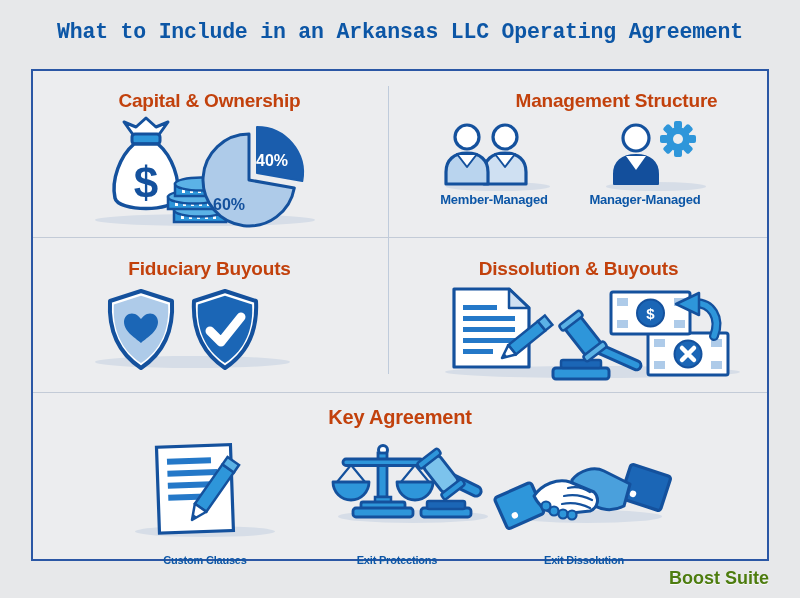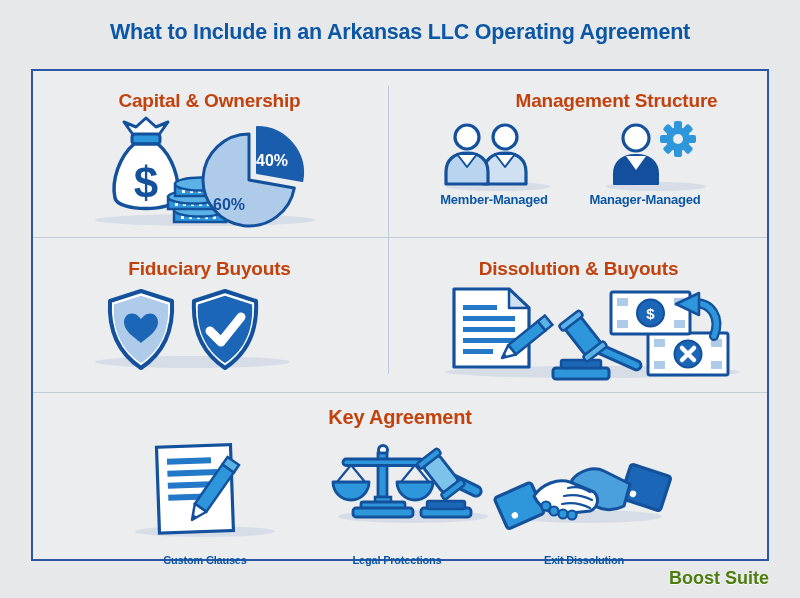--- a/index.html
+++ b/index.html
@@ -2,21 +2,21 @@
 <html><head>
 <meta charset="utf-8">
 <style>
   html,body{margin:0;padding:0;}
   body{
     width:800px;height:598px;position:relative;overflow:hidden;
     background:#e7e8ea;
     font-family:"Liberation Sans", sans-serif;
     -webkit-font-smoothing:antialiased;
   }
-  .abs{position:absolute;}
+  .abs{position:absolute;font-family:Liberation Mono, monospace;}
   svg{position:absolute;overflow:visible;}
   .title{
     left:0;top:20px;width:800px;text-align:center;
     font-size:21.5px;font-weight:700;letter-spacing:-0.2px;color:#0c56a6;
   }
   .panel{
     left:31px;top:69px;width:738px;height:492px;box-sizing:border-box;
     border:2px solid #2b57a5;background:#ecedef;
   }
   .divider-h{left:33px;width:734px;height:1px;background:#c3cbd7;}
@@ -271,16 +271,16 @@
   <path d="M62,42 C70,40 78,42 84,46 M58,50 C68,48 78,50 86,54 M56,58 C66,56 76,58 84,62" stroke="#14519d" stroke-width="2.2" fill="none" stroke-linecap="round"></path>
   <g fill="#2e96da" stroke="#14519d" stroke-width="2.2">
     <circle cx="40" cy="60" r="4.5"></circle>
     <circle cx="48" cy="65" r="4.5"></circle>
     <circle cx="57" cy="68" r="4.5"></circle>
     <circle cx="66" cy="69" r="4.5"></circle>
   </g>
 </svg>
 
 <div class="label label-lg" style="left:115px;top:534px;width:180px">Custom Clauses</div>
-<div class="label label-lg" style="left:307px;top:534px;width:180px">Legal Protections</div>
+<div class="label label-lg" style="left:307px;top:534px;width:180px">Exit Protections</div>
 <div class="label label-lg" style="left:494px;top:534px;width:180px">Exit Dissolution</div>
 
 <div class="brand">Boost Suite</div>
 
 </body></html>

